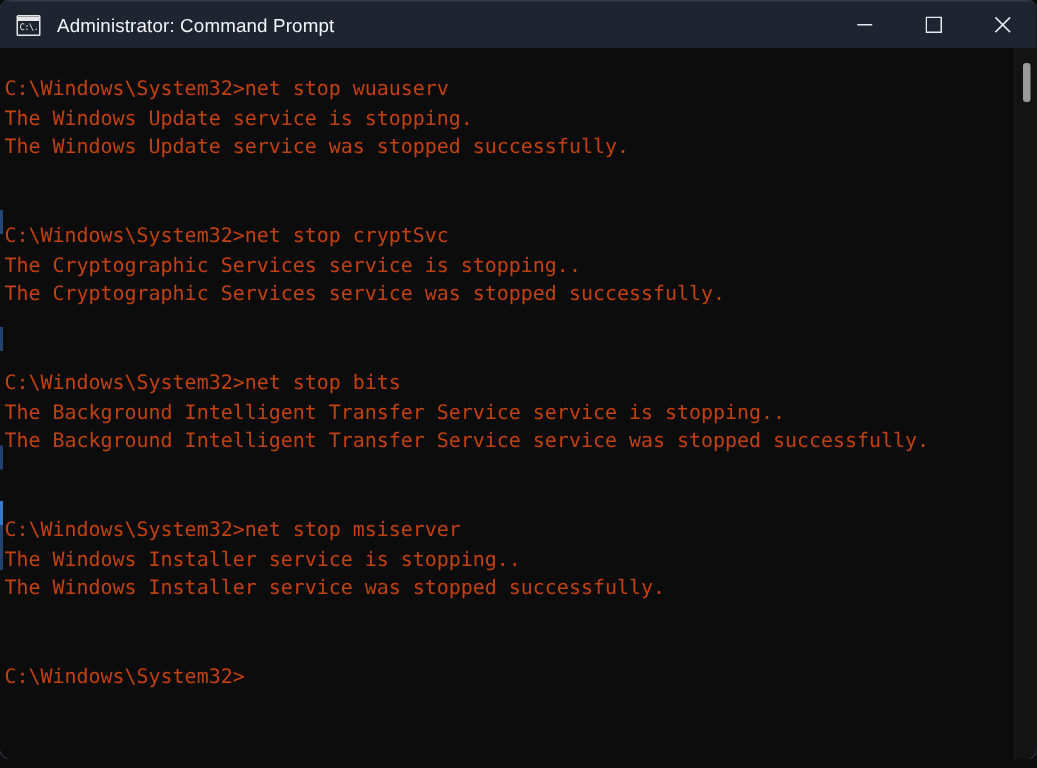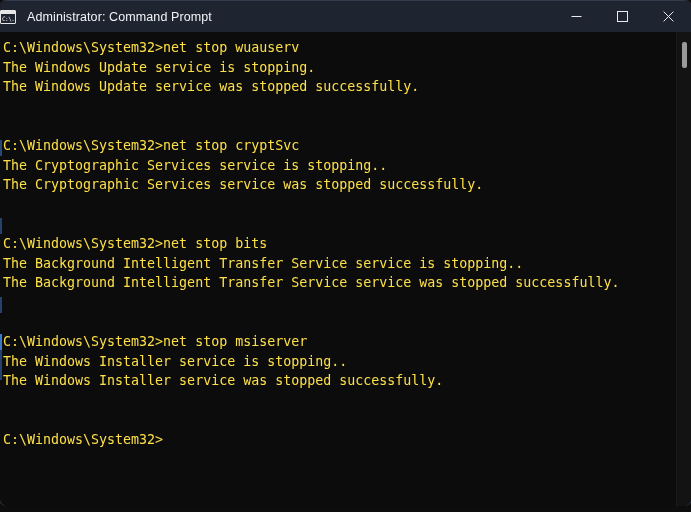--- a/index.html
+++ b/index.html
@@ -47,21 +47,21 @@
     height: 32px;
     background: #1e2430;
     border-top: 1px solid #333c4d;
     display: flex;
     align-items: center;
     box-sizing: border-box;
   }
   .titlebar-left {
     display: flex;
     align-items: flex-start;
-    padding-left: 0;
+    padding-left: 11px;
     flex: 1 1 auto;
     min-width: 0;
   }
   .app-icon {
     width: 16px;
     height: 14px;
     box-sizing: border-box;
     border: 1px solid #e6e6e6;
     border-radius: 1px;
     background: #1e2430;
@@ -118,26 +118,26 @@
     left: 0;
     top: 32px;
     right: 0;
     bottom: 0;
     background: #0c0c0c;
     overflow: hidden;
   }
   .console-text {
     position: absolute;
     left: 3px;
-    top: 6px;
+    top: 18px;
     right: 18px;
     font-family: "DejaVu Sans Mono", monospace;
     font-size: 13.3px;
     line-height: 19.6px;
-    color: #fde047;
+    color: #c2410c;
     white-space: pre;
     letter-spacing: 0px;
   }
   .line { height: 19.6px; }
   .line.blank { color: transparent; }
 
   
   .edge-mark {
     position: absolute;
     left: 0;

